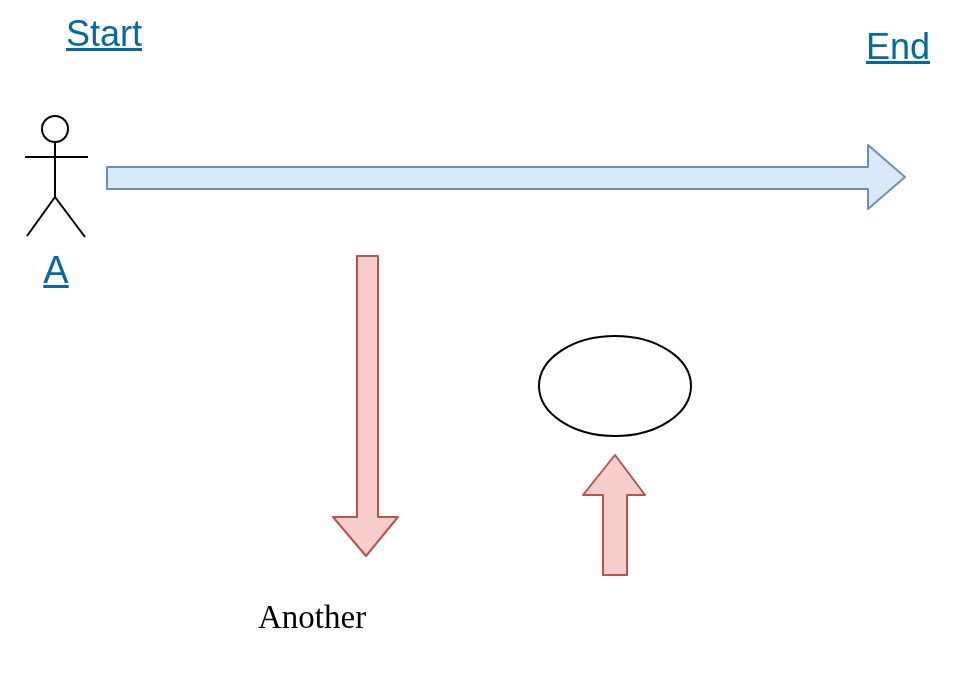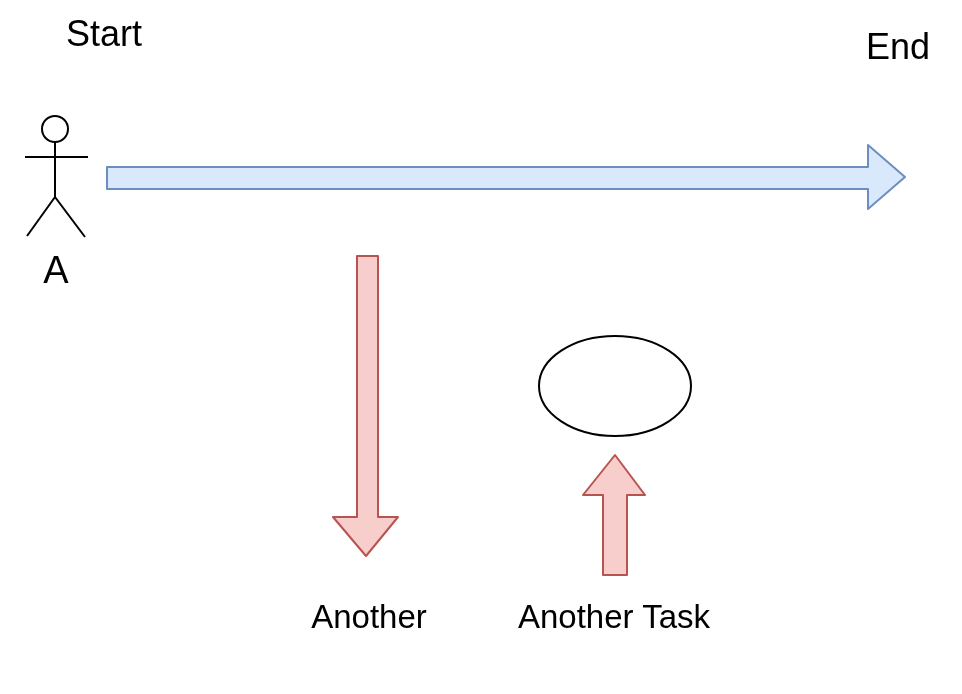--- a/index.html
+++ b/index.html
@@ -9,36 +9,38 @@
     font-family: "Liberation Sans", sans-serif;
     overflow: hidden;
   }
   .canvas {
     position: relative;
     width: 962px; height: 694px;
     background: #ffffff;
   }
   .abs { position: absolute; }
   .label {
-    color: #000000;
+    color: #0369a1;
     font-size: 36px;
     line-height: 1.15;
     white-space: nowrap;
+    text-decoration: underline;
   }
   .label-start { left: 66px; top: 13px; }
   .label-end   { left: 866px; top: 26px; }
   .label-actor {
     left: 30px; top: 249px; width: 52px;
     text-align: center; font-size: 38px;
   }
   .caption {
     color: #000000;
     font-size: 33px;
     line-height: 40px;
-    text-align: center;
+    text-align: left;
+    font-family: Liberation Serif, serif;
   }
   .caption-task-start    { left: 258px; top: 597px; width: 222px; }
   .caption-task-finished { left: 503px; top: 597px; width: 222px; }
   svg { display: block; }
 </style>
 </head>
 <body>
 
 <div class="canvas">
 
@@ -72,16 +74,15 @@
 
   <svg class="abs" style="left:580px; top:452px;" width="70" height="126" viewBox="0 0 70 126">
     <polygon points="35,3 65,43 47,43 47,123 23,123 23,43 3,43" stroke-width="2" stroke-linejoin="round" fill="#f8cecc" stroke="#b85450"></polygon>
   </svg>
 
   <div class="abs caption caption-task-start">
     <div>Another</div>
   </div>
 
   <div class="abs caption caption-task-finished">
-    <div>Another Task</div>
   </div>
 
 </div>
 
 </body></html>

